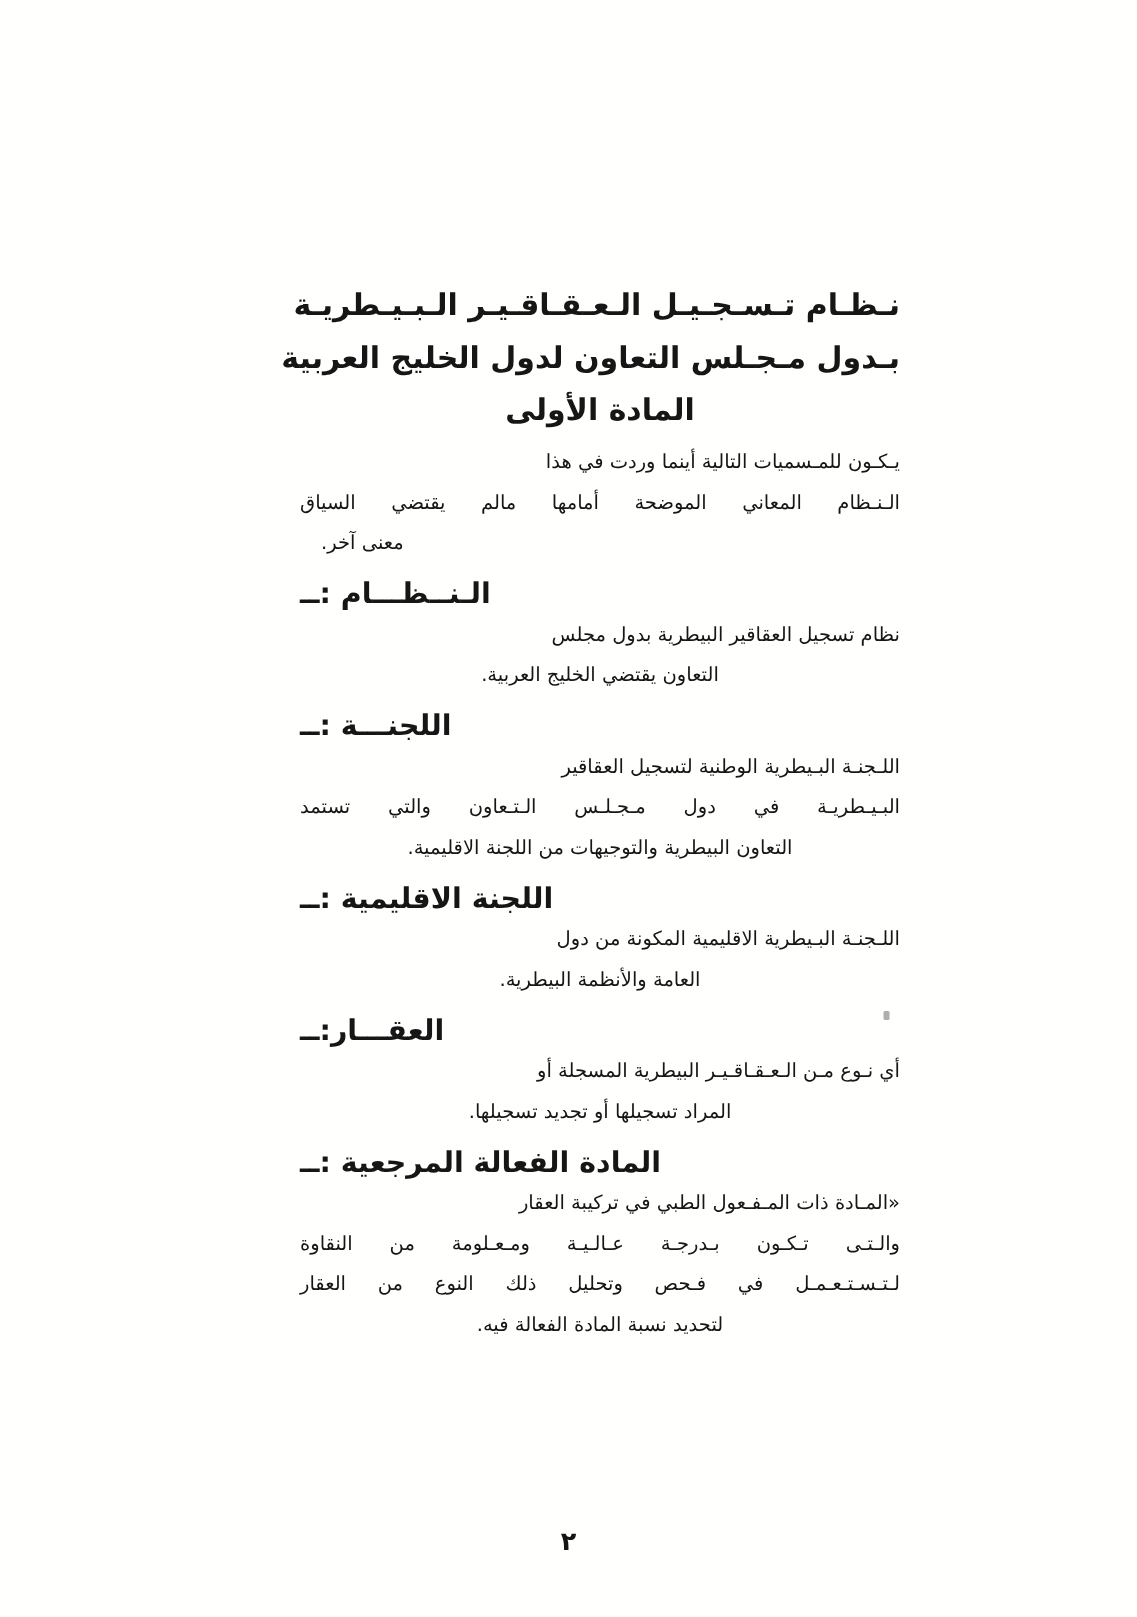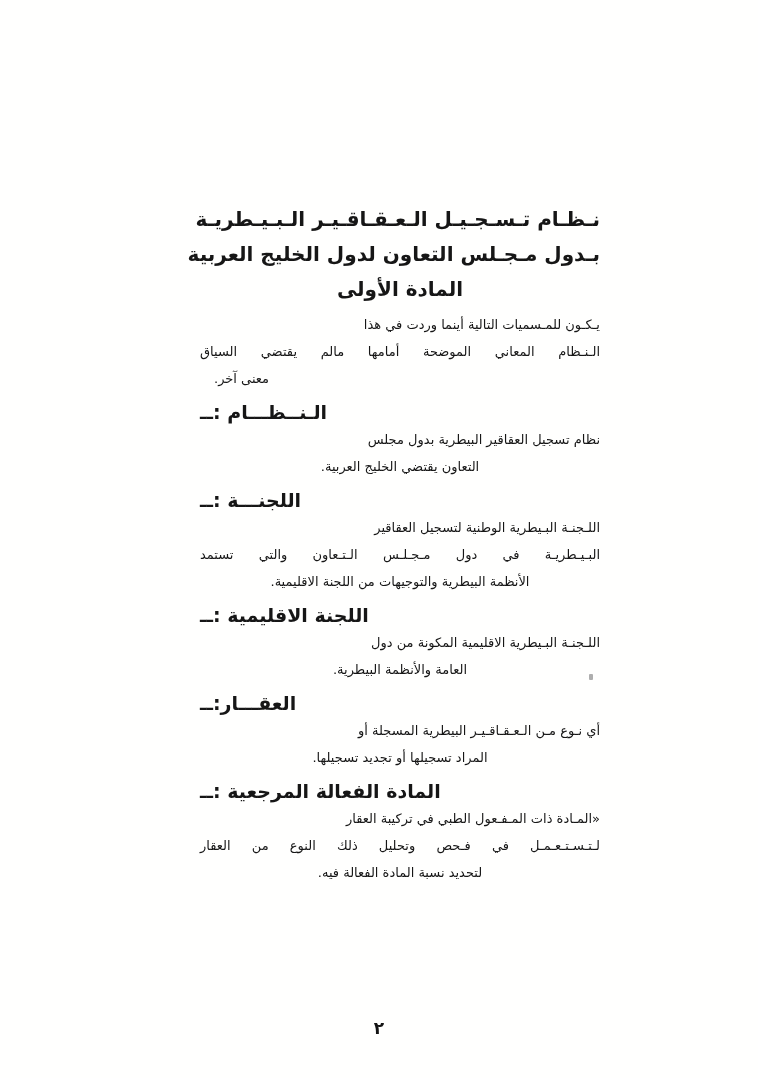--- a/index.html
+++ b/index.html
@@ -17,21 +17,21 @@
   .page {
     position: relative;
     width: 758px;
     height: 1078px;
     background: #fffffe;
   }
   
   .doc {
     position: absolute;
     left: 200px;
-    top: 202px;
+    top: 186px;
     width: 400px;
     direction: rtl;
   }
   .title-line {
     font-weight: bold;
     font-size: 20px;
     line-height: 35px;
     text-align: center;
     white-space: nowrap;
   }
@@ -88,27 +88,28 @@
       <div class="title-line article">المادة الأولى</div>
       <div class="line right first-para">يـكـون للمـسميات التالية أينما وردت في هذا</div>
       <div class="line justify">الـنـظام المعاني الموضحة أمامها مالم يقتضي السياق</div>
       <div class="line left">معنى آخر.</div>
       <div class="heading">الـنــظـــام :ــ</div>
       <div class="line right">نظام تسجيل العقاقير البيطرية بدول مجلس</div>
       <div class="line center">التعاون يقتضي الخليج العربية.</div>
       <div class="heading">اللجنـــة :ــ</div>
       <div class="line right">اللـجنـة البـيطرية الوطنية لتسجيل العقاقير</div>
       <div class="line justify">البـيـطريـة في دول مـجـلـس الـتـعاون والتي تستمد</div>
-      <div class="line center">الأنظمة البيطرية والتوجيهات من اللجنة الاقليمية.</div>
+      <div class="line center">التعاون البيطرية والتوجيهات من اللجنة الاقليمية.</div>
       <div class="heading">اللجنة الاقليمية :ــ</div>
       <div class="line right">اللـجنـة البـيطرية الاقليمية المكونة من دول</div>
       <div class="line center">العامة والأنظمة البيطرية.</div>
       <div class="heading">العقـــار:ــ</div>
       <div class="line right">أي نـوع مـن الـعـقـاقـيـر البيطرية المسجلة أو</div>
       <div class="line center">المراد تسجيلها أو تجديد تسجيلها.</div>
       <div class="heading">المادة الفعالة المرجعية :ــ</div>
       <div class="line right">«المـادة ذات المـفـعول الطبي في تركيبة العقار</div>
+      <div class="line justify">والـتـى تـكـون بـدرجـة عـالـيـة ومـعـلومة من النقاوة</div>
       <div class="line justify">لـتـسـتـعـمـل في فـحص وتحليل ذلك النوع من العقار</div>
       <div class="line center">لتحديد نسبة المادة الفعالة فيه.</div>
     </div>
   <div class="speck"></div>
   <div class="page-number">٢</div>
 </div>
 
 </body></html>

